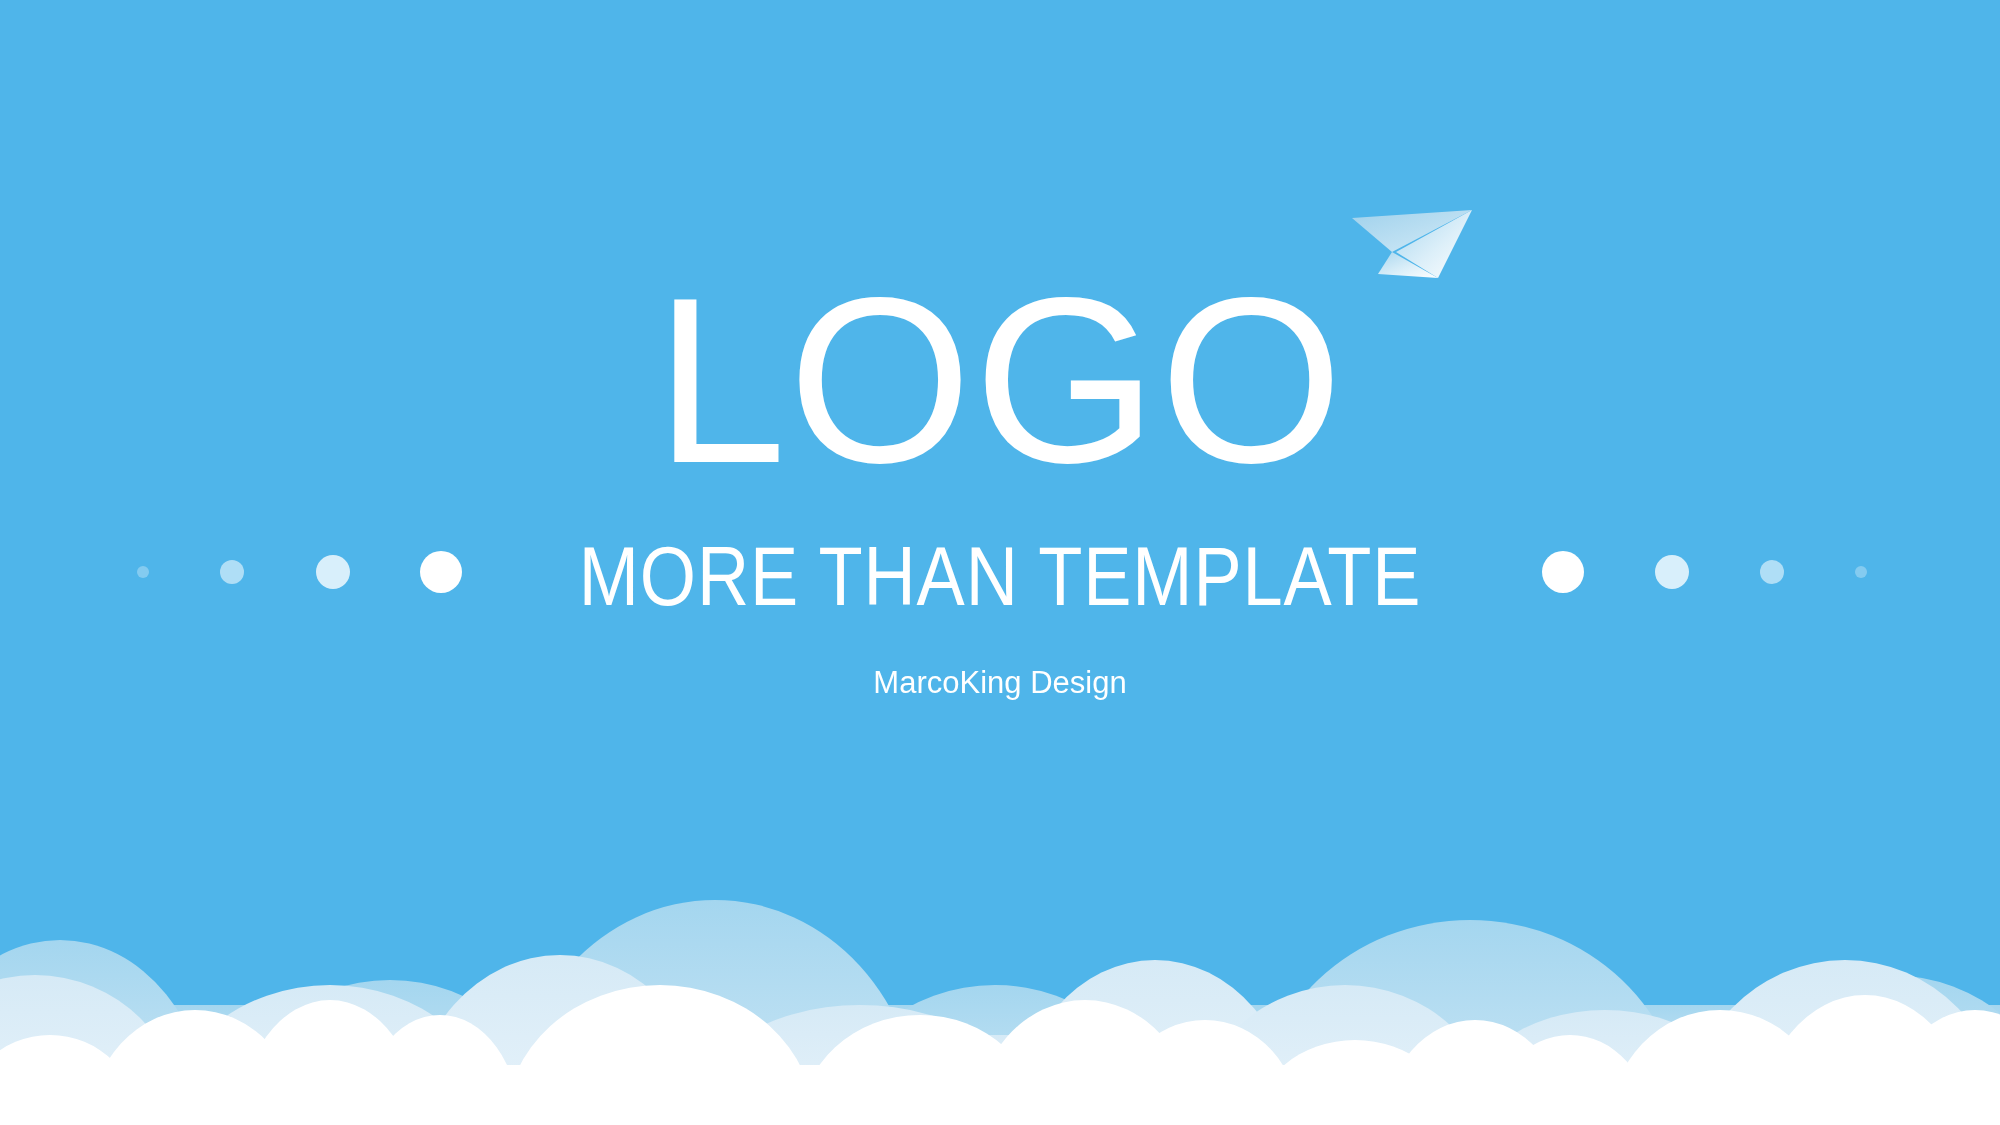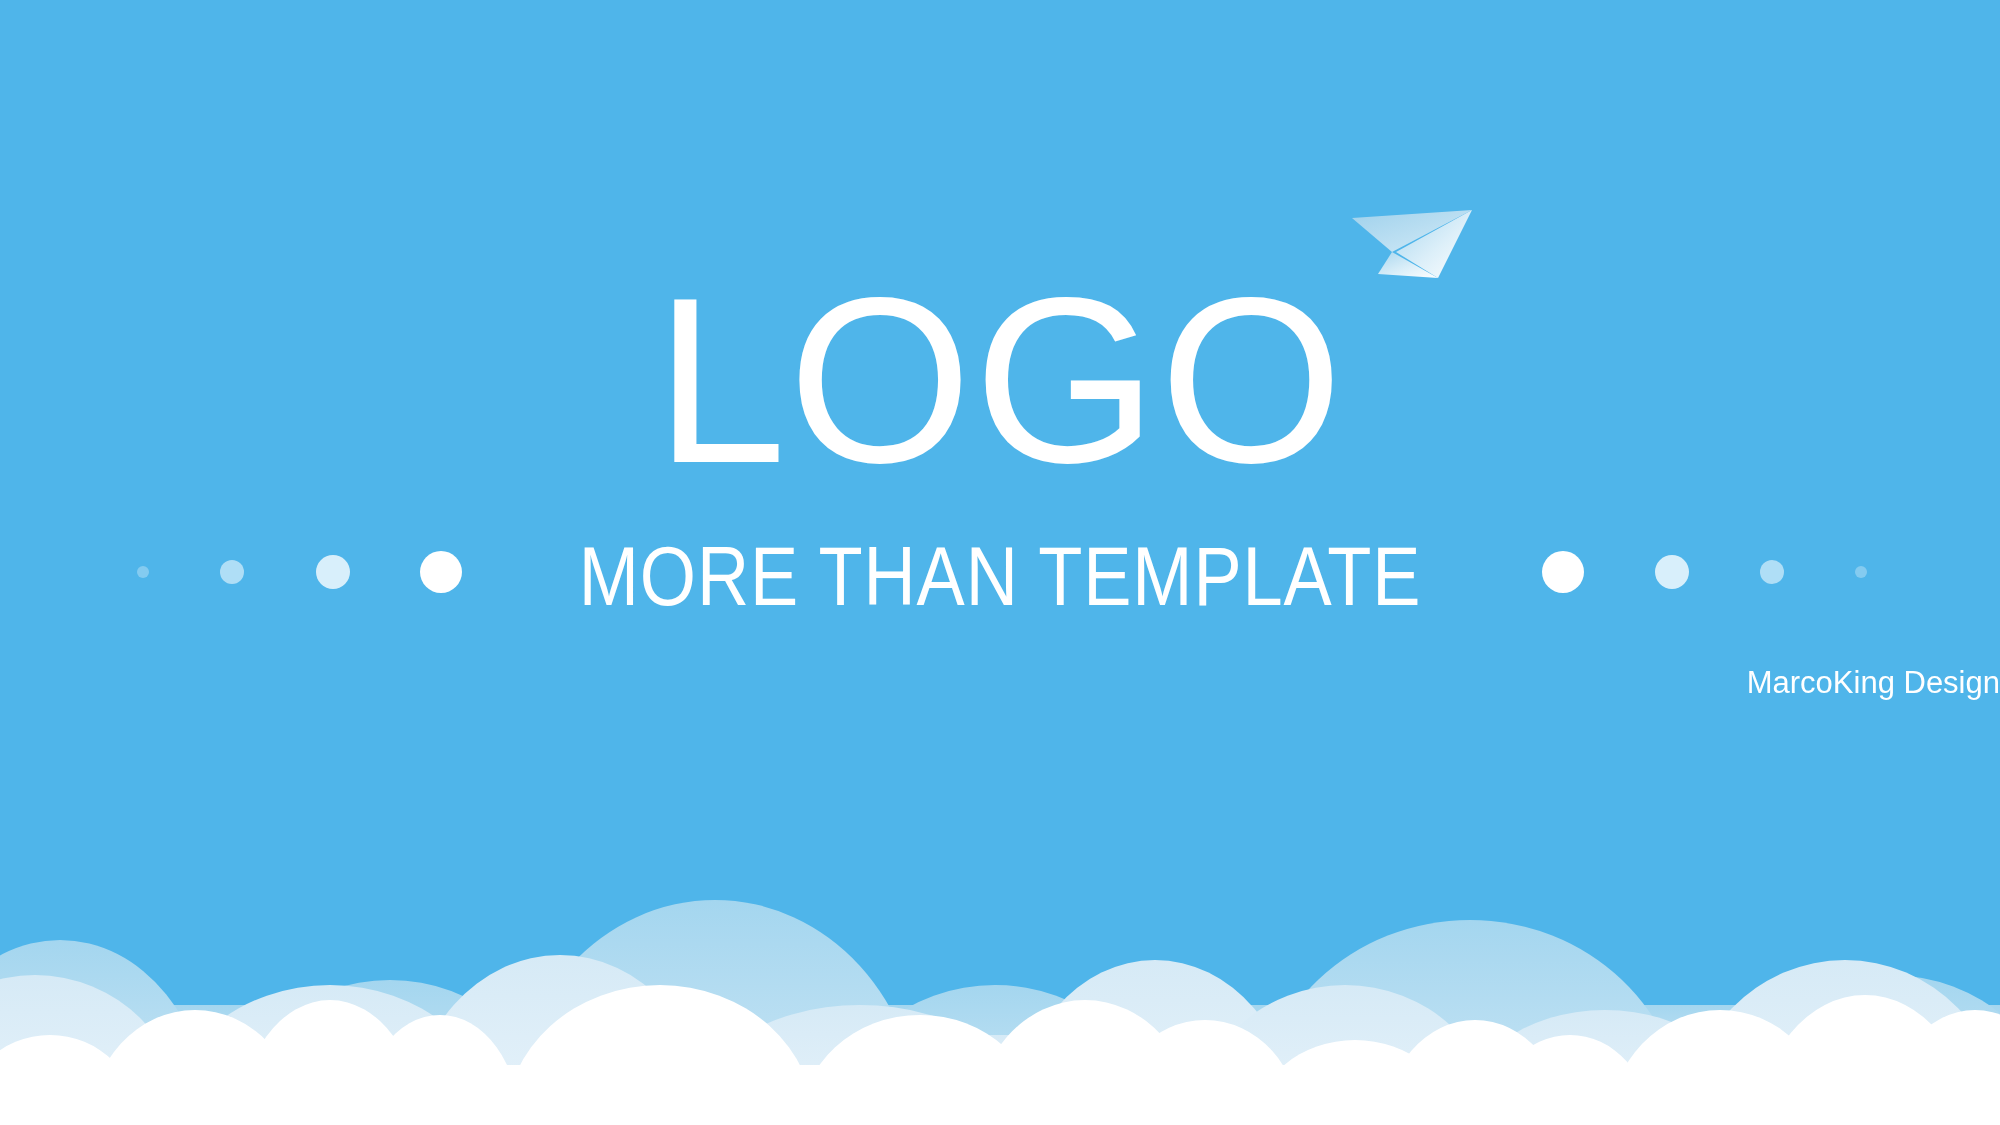--- a/index.html
+++ b/index.html
@@ -66,21 +66,21 @@
     color: #ffffff;
     letter-spacing: 1px;
     white-space: nowrap;
     transform: scaleX(0.86);
   }
   #byline {
     position: absolute;
     left: 0;
     top: 667px;
     width: 2000px;
-    text-align: right;
+    text-align: center;
     font-size: 31px;
     line-height: 1;
     font-weight: 400;
     color: #ffffff;
     white-space: nowrap;
   }
   
   .dot {
     position: absolute;
     border-radius: 50%;

